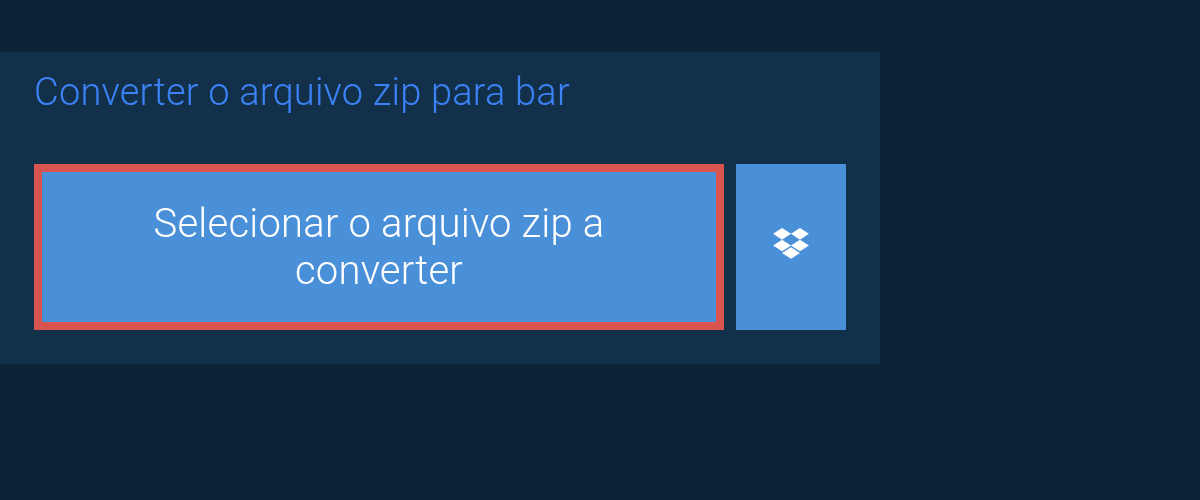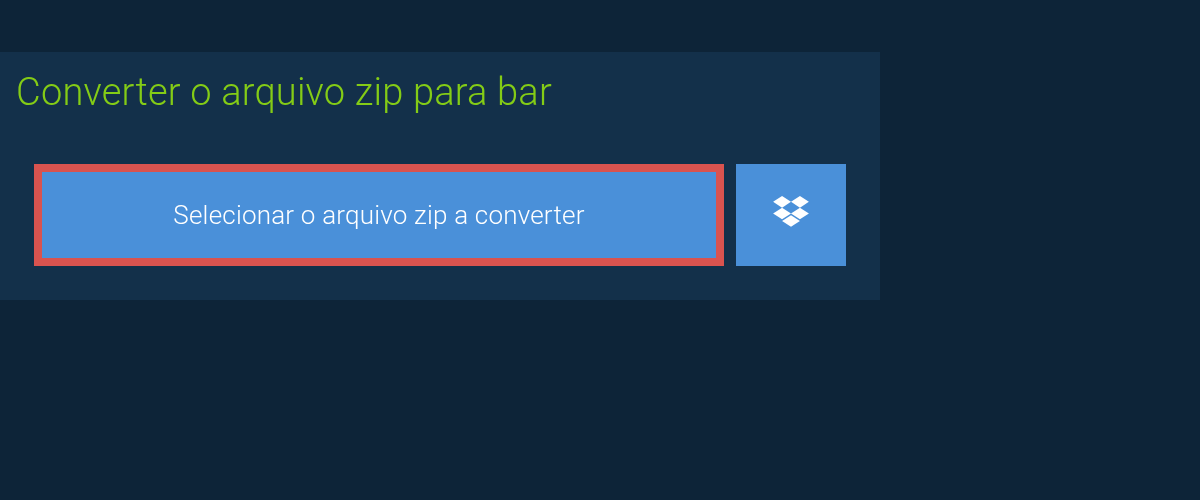--- a/index.html
+++ b/index.html
@@ -19,35 +19,36 @@
       margin-top: 52px;
       width: 880px;
     }
     .title-bar {
       background: #13304a;
       padding: 18px 24px 22px 16px;
       display: inline-block;
       width: 665px;
     }
     .title-bar h1 {
-      color: #84cc16;
+      color: #3b82f6;
       font-size: 38px;
       font-weight: 300;
       letter-spacing: 0.2px;
+      margin-left: 18px;
     }
     .button-row {
       display: flex;
       gap: 12px;
       padding: 28px 34px 34px 34px;
     }
     .select-button {
       background: #4a90d9;
       border: 8px solid #d9534f;
       color: #ffffff;
-      font-size: 26px;
+      font-size: 40px;
       font-weight: 300;
       padding: 28px 40px;
       text-align: center;
       flex: 0 0 auto;
       width: 690px;
       cursor: pointer;
       letter-spacing: 0.2px;
     }
     .dropbox-button {
       background: #4a90d9;

